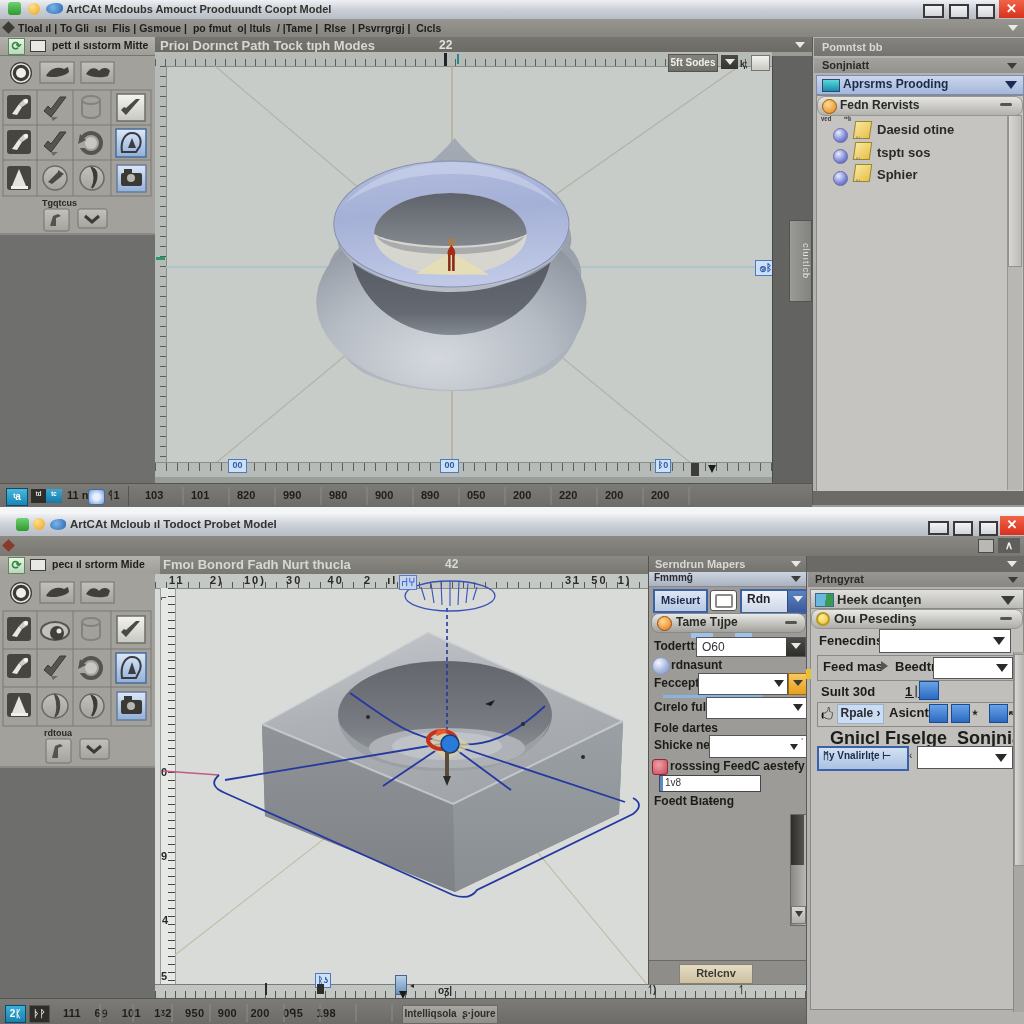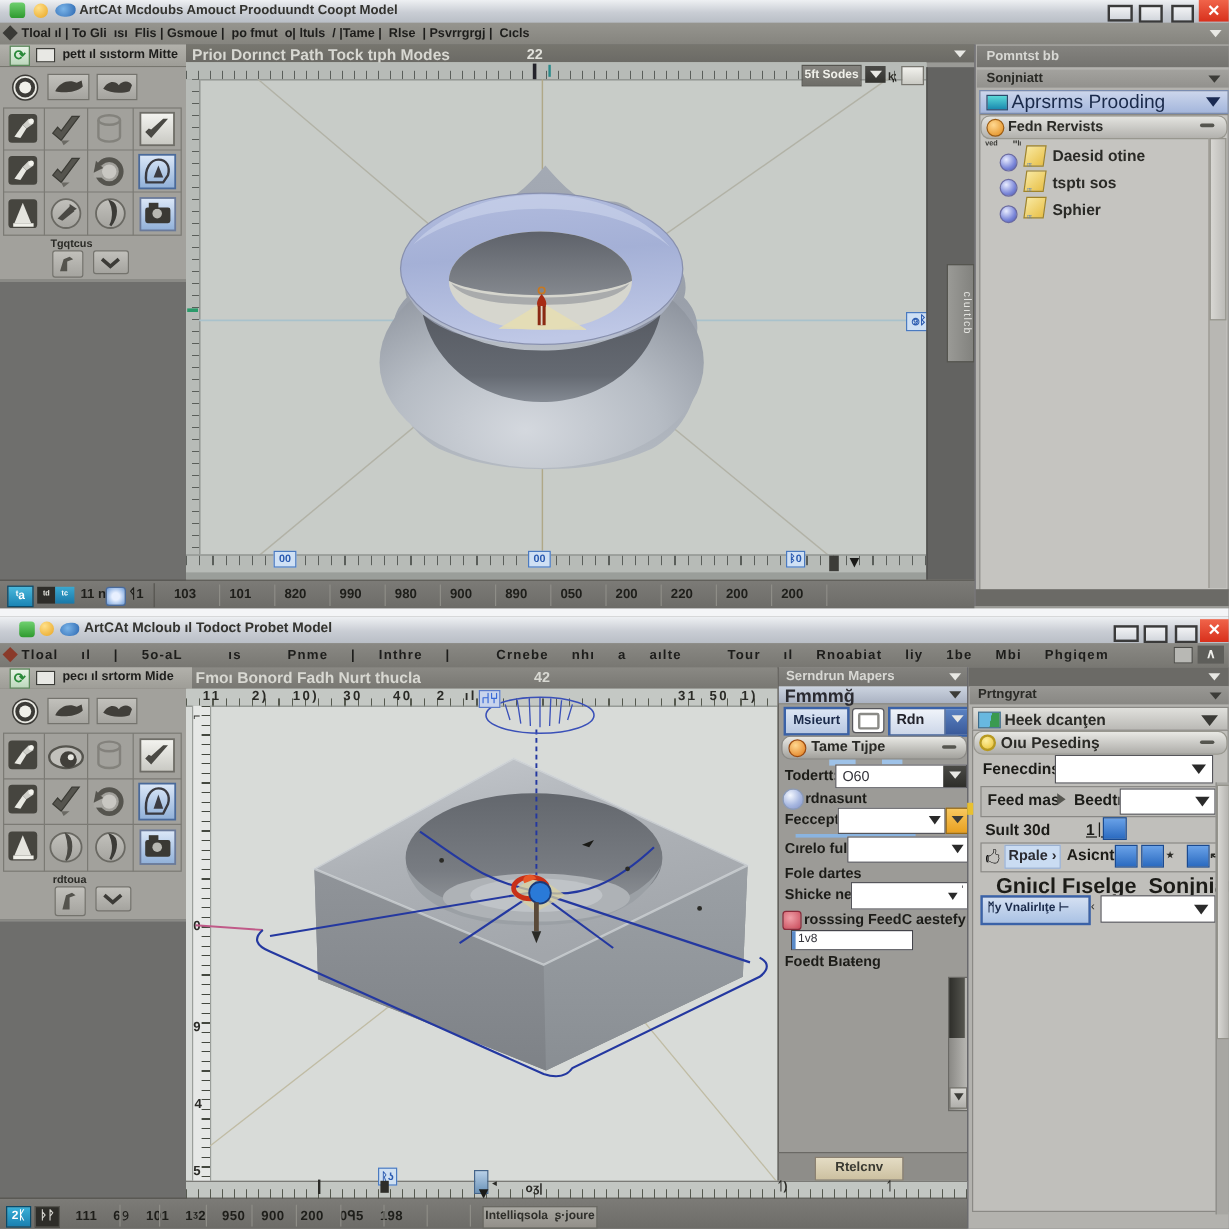--- a/index.html
+++ b/index.html
@@ -239,21 +239,21 @@
     <div class="abs hdrd" style="left:1px;top:1px;width:251px;height:18px;">
           <span style="position:absolute;left:8px;top:3px;">Pomntst bb</span>
           <div class="arrw" style="position:absolute;right:8px;top:6px;"></div>
         </div>
     <div class="abs hdrl" style="left:1px;top:21px;width:211px;height:15px;">
           <span style="position:absolute;left:8px;top:1px;">Sonjniatt</span>
           <div class="arr" style="position:absolute;right:8px;top:5px;"></div>
         </div>
     <div class="abs" style="left:3px;top:38px;width:206px;height:18px;background:linear-gradient(#ccd6ec,#a4b6dc);border:1px solid #7a8cb0;">
       <div class="abs" style="left:5px;top:3px;width:16px;height:11px;background:linear-gradient(#5ad8d8,#1a8ab0);border:1px solid #2a4a6a;"></div>
-      <div class="abs" style="left:26px;top:1px;font-size:16px;font-weight:normal;color:#1a2a4a;">Aprsrms Prooding</div>
+      <div class="abs" style="left:26px;top:1px;font-size:12px;font-weight:bold;color:#1a2a4a;">Aprsrms Prooding</div>
       <div style="position:absolute;right:6px;top:5px;width:0;height:0;border-left:6px solid transparent;border-right:6px solid transparent;border-top:8px solid #1a2a52;"></div>
     </div>
     <div class="abs" style="left:3px;top:58px;width:206px;height:396px;background:#c5c4c0;border:1px solid #8a8985;"></div>
     <div class="abs" style="left:4px;top:59px;width:204px;height:18px;background:linear-gradient(#e4e4e0,#b2b1ad);border:1px solid #98978f;border-radius:8px;">
       <div class="abs" style="left:4px;top:2px;width:13px;height:13px;background:radial-gradient(circle at 38% 32%,#ffd890,#e08818);border:1px solid #9a5a10;border-radius:50%;"></div>
       <div class="abs" style="left:22px;top:1px;font-size:12px;font-weight:bold;color:#2a2a26;">Fedn Rervists</div>
       <div class="abs" style="right:10px;top:6px;width:12px;height:3px;background:#55554f;border-radius:2px;"></div>
     </div>
     <div class="abs" style="left:8px;top:78px;font-size:9px;font-weight:bold;color:#3a3a36;">ᵛᵉᵈ&nbsp;&nbsp;&nbsp;&nbsp;&nbsp;ʺᴵᶦ</div>
 
@@ -322,21 +322,20 @@
   <div class="abs" style="left:33px;top:4px;width:12px;height:12px;background:radial-gradient(circle at 35% 30%,#ffe08a,#e8a420);border-radius:50%;"></div>
   <div class="abs" style="left:50px;top:5px;width:16px;height:11px;background:radial-gradient(circle at 40% 40%,#7ab4e8,#2a66b0);border-radius:60% 40% 50% 50%;"></div>
   <div class="abs" style="left:70px;top:4px;font-size:11.5px;font-weight:bold;color:#33332f;">ArtCAt Mcloub ıl Todoct Probet Model</div>
   <div class="abs winbtn" style="left:928px;top:7px;width:17px;height:10px;"></div>
   <div class="abs winbtn" style="left:953px;top:7px;width:16px;height:11px;"></div>
   <div class="abs winbtn" style="left:979px;top:7px;width:15px;height:11px;"></div>
   <div class="abs redx" style="left:1000px;top:2px;width:24px;height:19px;font-size:13px;line-height:18px;">✕</div>
 
   <div class="abs" style="left:0;top:22px;width:1024px;height:20px;background:linear-gradient(#8a8984,#787772);border-bottom:1px solid #5e5d58;">
     <div class="abs" style="left:4px;top:5px;width:9px;height:9px;background:#8a3a2a;transform:rotate(45deg);"></div>
-    <div class="abs mnu" style="left:18px;top:4px;font-size:11px;word-spacing:15px;letter-spacing:1px;">Tloal ıl | 5o-aL &nbsp;ıs&nbsp; Pnme | Inthre | &nbsp;Crnebe nhı a aılte&nbsp; Tour ıl Rnoabiat liy 1be Mbi Phgiqem</div>
     <div class="abs" style="left:978px;top:3px;width:14px;height:12px;background:#b8b8b4;border:1px solid #4a4a46;"></div>
     <div class="abs" style="left:998px;top:2px;width:22px;height:15px;background:#5e5e5a;color:#f0f0ec;font-size:11px;font-weight:bold;text-align:center;line-height:15px;">∧</div>
   </div>
 
   <div class="abs" style="left:0;top:42px;width:160px;height:18px;background:linear-gradient(#b2b1ab,#9e9d97);border-bottom:1px solid #77766f;">
     <div class="abs" style="left:8px;top:1px;width:15px;height:15px;background:linear-gradient(#e8f4e8,#bcd8bc);border:1px solid #5a8a5a;color:#2a8a3a;font-size:12px;font-weight:bold;text-align:center;line-height:14px;">⟳</div>
     <div class="abs" style="left:30px;top:3px;width:14px;height:10px;background:#e8e8e4;border:1px solid #3c3c38;"></div>
     <div class="abs mnu" style="left:52px;top:2px;">pecı ıl srtorm Mide</div>
   </div>
   <div class="abs" style="left:160px;top:42px;width:488px;height:18px;background:linear-gradient(#8a8984,#787772);">
@@ -499,21 +498,21 @@
 
     <div class="abs" style="left:244px;top:1px;color:#3a6ad8;font-size:12px;font-weight:bold;background:#c8d4ec;border:1px solid #5a7ac8;padding:0 1px;line-height:13px;">⑁⑂</div>
   </div>
 
   <div class="abs" id="mp2" style="left:648px;top:42px;width:158px;height:428px;background:#9c9b97;border-left:1px solid #55544f;">
     <div class="abs hdrd" style="left:0;top:0;width:158px;height:16px;">
           <span style="position:absolute;left:6px;top:2px;">Serndrun Mapers</span>
           <div class="arrw" style="position:absolute;right:6px;top:5px;"></div>
         </div>
     <div class="abs" style="left:0;top:16px;width:158px;height:14px;background:linear-gradient(#ccd4e0,#aab2c2);border-bottom:1px solid #8a8a86;">
-          <span style="position:absolute;left:5px;top:0;font-size:15px;font-weight:bold;color:#2a2a30;">Fmmmğ</span>
+          <span style="position:absolute;left:5px;top:0;font-size:10px;font-weight:bold;color:#2a2a30;">Fmmmğ</span>
           <div class="arr" style="position:absolute;right:6px;top:4px;"></div>
         </div>
 
     <div class="abs" style="left:4px;top:33px;width:51px;height:20px;background:linear-gradient(#dce6f4,#b8c8e2);border:2px solid #3a62a8;font-size:11px;font-weight:bold;color:#1a2a4a;text-align:center;line-height:18px;">Msieurt</div>
     <div class="abs" style="left:61px;top:34px;width:25px;height:19px;background:#fff;border:1px solid #55555a;border-radius:3px;">
           <div style="position:absolute;left:4px;top:3px;width:14px;height:10px;border:2px solid #8a8a86;border-radius:2px;"></div>
         </div>
     <div class="abs" style="left:91px;top:33px;width:66px;height:21px;background:linear-gradient(#f0f4fa,#ccd6e8);border:2px solid #3a62a8;">
       <span style="position:absolute;left:5px;top:1px;font-size:12px;font-weight:bold;color:#22222a;">Rdn</span>
       <div style="position:absolute;right:0;top:0;bottom:0;width:20px;background:linear-gradient(#5a82c2,#3a5a9a);border-left:1px solid #2a4a80;">

